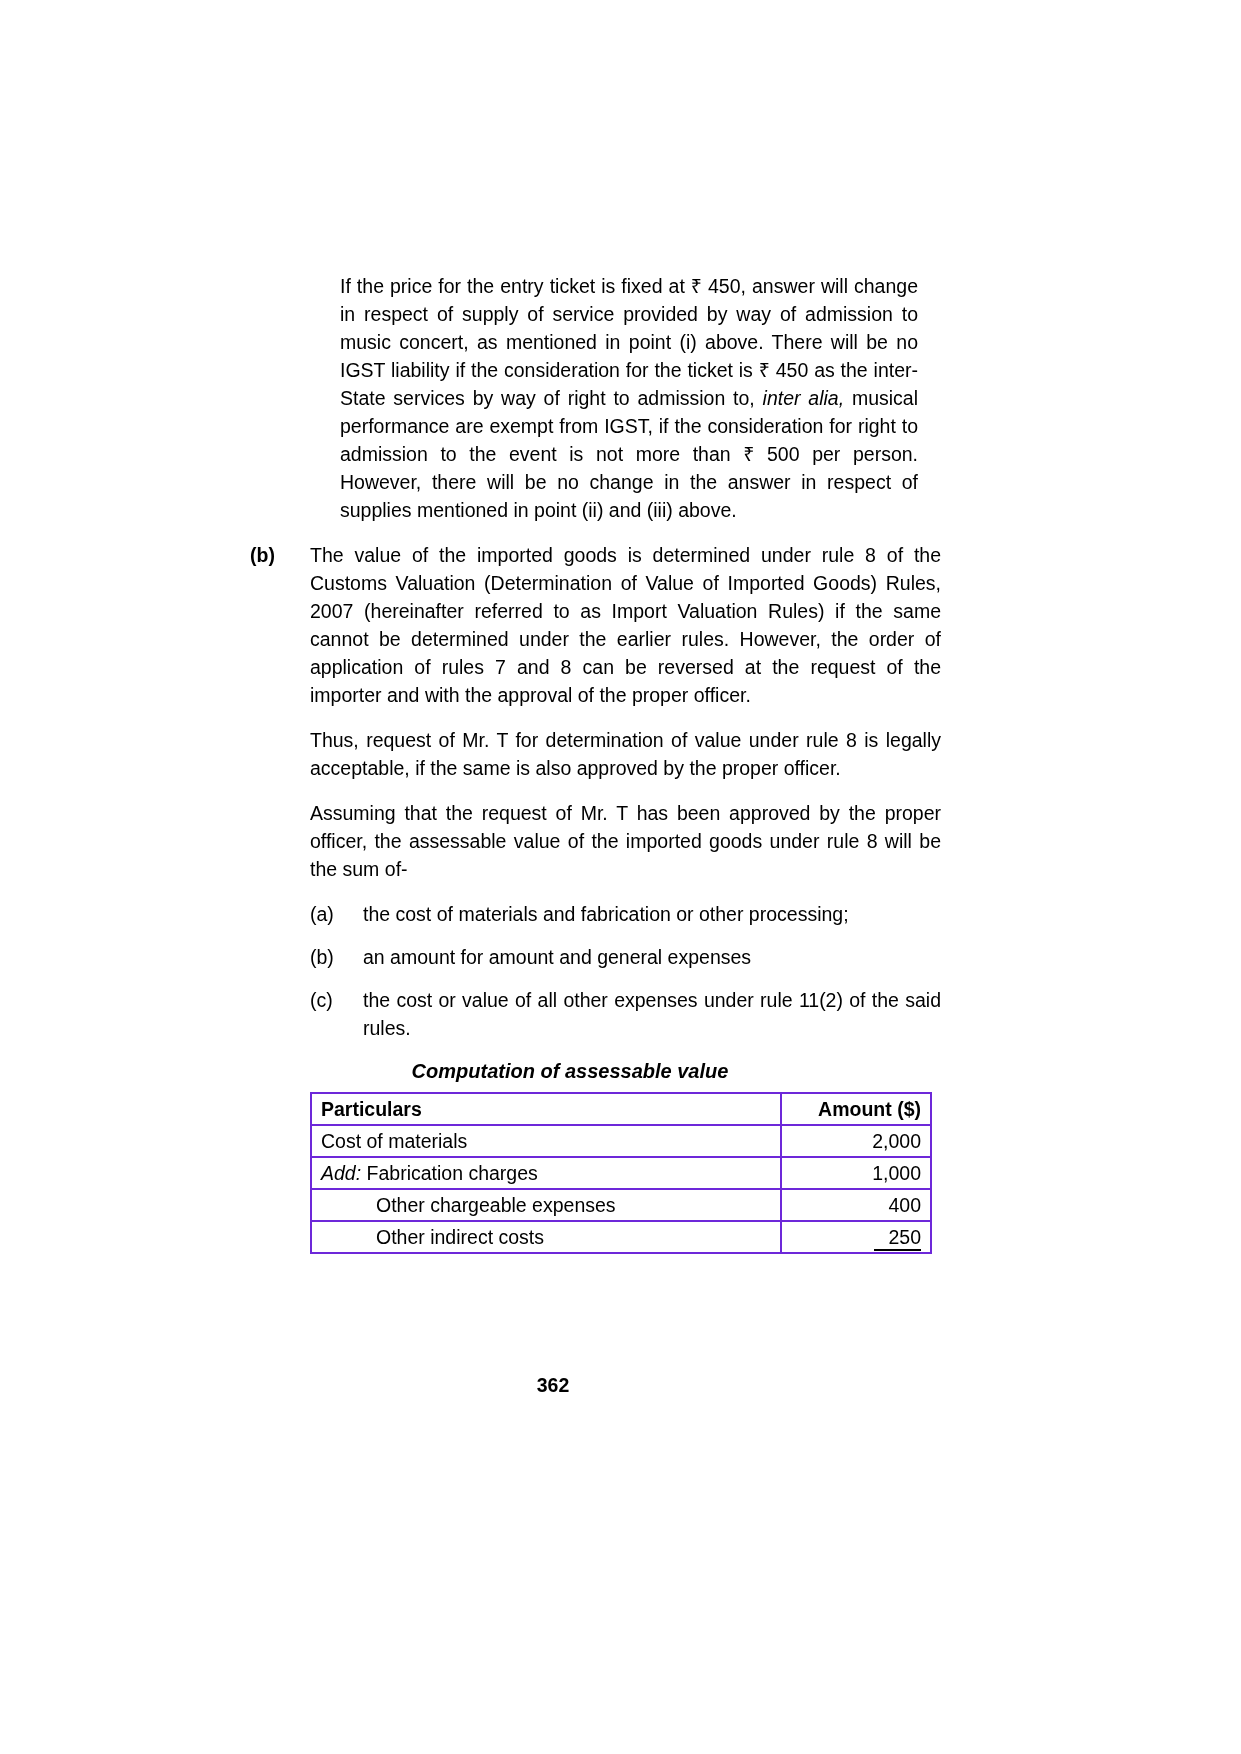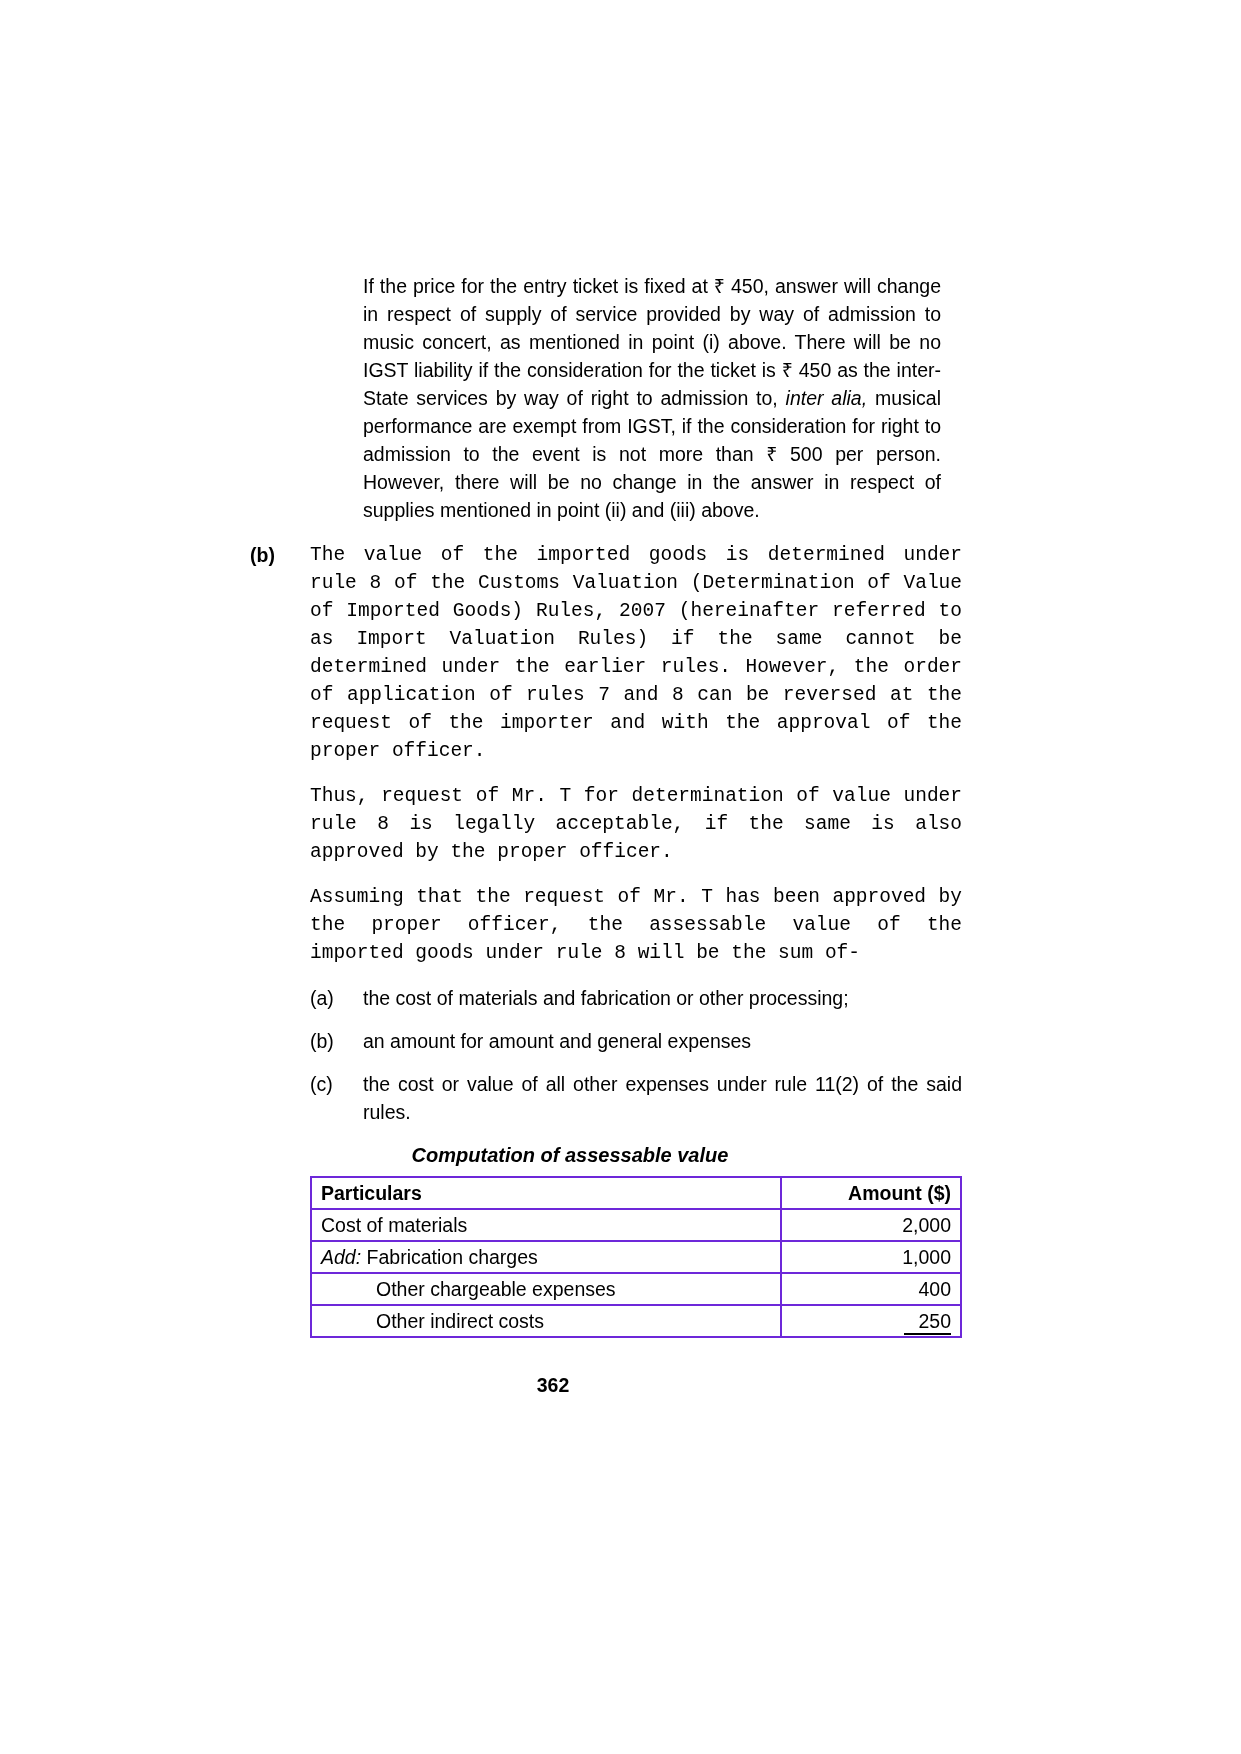--- a/index.html
+++ b/index.html
@@ -15,30 +15,30 @@
     line-height: 28px;
     overflow: hidden;
   }
   .content {
     position: absolute;
     left: 250px;
     top: 272px;
     width: 691px;
   }
   .para-intro {
-    margin-left: 113px;
+    margin-left: 90px;
     width: 578px;
     text-align: justify;
     margin-bottom: 17px;
   }
   .para-intro i { font-style: italic; }
   .block-b { display: flex; }
   .b-label { flex: 0 0 60px; font-weight: bold; }
   .b-body { flex: 1; }
-  .b-body p.bp { text-align: justify; margin-bottom: 17px; font-family: Liberation Mono, monospace; }
+  .b-body p.bp { text-align: justify; margin-bottom: 17px; }
   .subitem { display: flex; margin-bottom: 15px; }
   .s-label { flex: 0 0 53px; }
   .s-text { flex: 1; text-align: justify; }
   .table-title {
     font-weight: bold;
     width: 520px;
     text-align: center;
     margin-top: 2px;
     margin-bottom: 7px;
     font-size: 20px;
@@ -50,21 +50,21 @@
     table-layout: fixed;
   }
   .val-table th, .val-table td {
     border: 2px solid #6d28d9;
     height: 32px;
     padding: 1px 9px;
     vertical-align: middle;
     font-size: 19.5px;
   }
   .col-part { width: 470px; text-align: left; }
-  .col-amt { width: 180px; text-align: right; }
+  .col-amt { width: 150px; text-align: right; }
   .val-table th { font-weight: bold; }
   td.cell-indent { padding-left: 64px; }
   .italic-prefix { font-style: italic; text-align: right; }
   .uline {
     display: inline-block;
     border-bottom: 2px solid #000000;
     padding-left: 14px;
     line-height: 24px;
   }
   .page-number {

